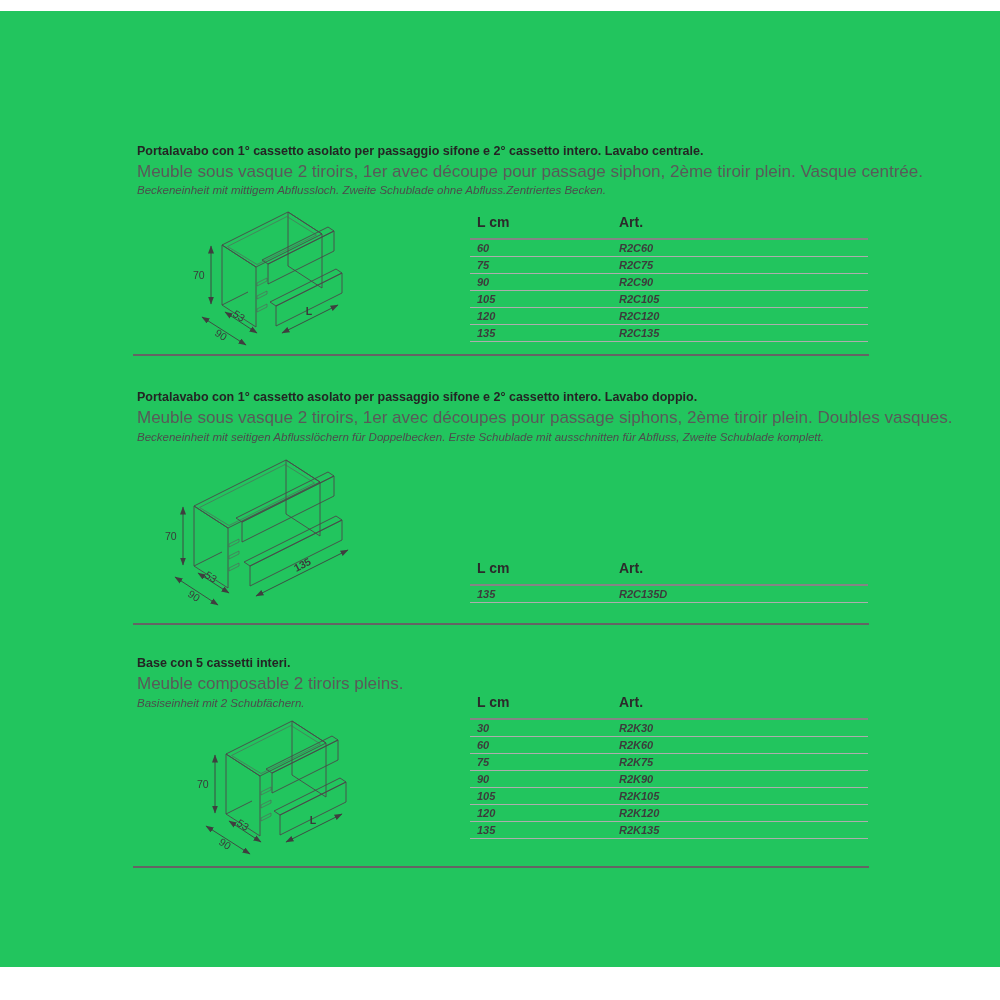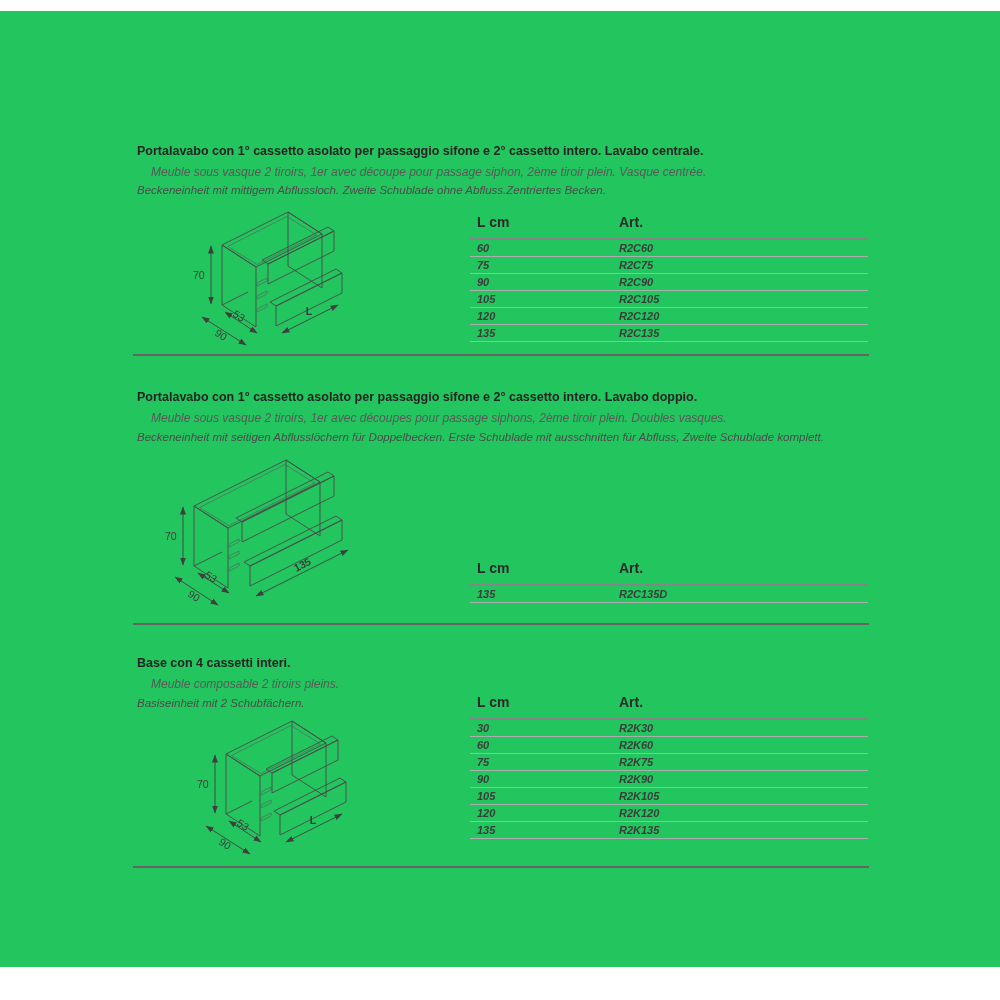--- a/index.html
+++ b/index.html
@@ -1,21 +1,21 @@
 <!DOCTYPE html>
 <html><head>
 <meta charset="utf-8">
 <style>
   * { margin:0; padding:0; box-sizing:border-box; }
   html,body { width:1000px; height:1000px; background:#ffffff; }
   body { font-family:"Liberation Sans","DejaVu Sans",sans-serif; position:relative; overflow:hidden; }
   .page { position:absolute; left:0; top:0; width:1000px; height:956px; background:#22c55e;margin-top:11px; }
 
   .sec-title { position:absolute; left:137px; font-size:12.5px; font-weight:700; color:#242424; white-space:nowrap; line-height:14px; }
-  .sec-fr    { position:absolute; left:151px; font-size:12px; font-style:italic; color:#595959; white-space:nowrap; line-height:14px; }
+  .sec-fr    { position:absolute; left:137px; font-size:17px; color:#595959; white-space:nowrap; line-height:14px; }
   .sec-de    { position:absolute; left:137px; font-size:11.5px; color:#4c4c4c; white-space:nowrap; line-height:14px;font-style:italic; }
 
   .sep { position:absolute; left:133px; width:736px; height:0; border-top:2px solid #646464; }
 
   table.cat { position:absolute; left:470px; width:398px; border-collapse:collapse; table-layout:fixed; }
   table.cat th { text-align:left; font-size:14px; font-weight:700; color:#2b2b2b;
                  padding:0 0 9px 7px; line-height:14px; border-bottom:2px solid #858585; }
   table.cat td { font-size:11px; font-weight:700; color:#3c3c3c; height:16px; line-height:16px;
                  padding:0 0 0 7px; border-bottom:1px solid #adadad; white-space:nowrap;font-style:italic; }
 
@@ -181,21 +181,21 @@
     <tbody>
         <tr>
           <td>135</td>
           <td>R2C135D</td>
         </tr>
       </tbody>
   </table>
 
   <div class="sep" style="top:612px"></div>
 
-  <div class="sec-title" style="top:645px">Base con 4 cassetti interi.</div>
+  <div class="sec-title" style="top:645px">Base con 5 cassetti interi.</div>
   <div class="sec-fr" style="top:666px">Meuble composable 2 tiroirs pleins.</div>
   <div class="sec-de" style="top:685px">Basiseinheit mit 2 Schubfächern.</div>
 
   <svg class="drawing" style="left:186px; top:701px" width="170" height="152" viewBox="0 0 170 152">
     <defs>
       <marker id="ar3" markerWidth="9" markerHeight="7" refX="7.5" refY="3" orient="auto-start-reverse" markerUnits="userSpaceOnUse">
         <path d="M0,0 L8,3 L0,6 Z" fill="#3f3f3f"></path>
       </marker>
     </defs>
     <g>

